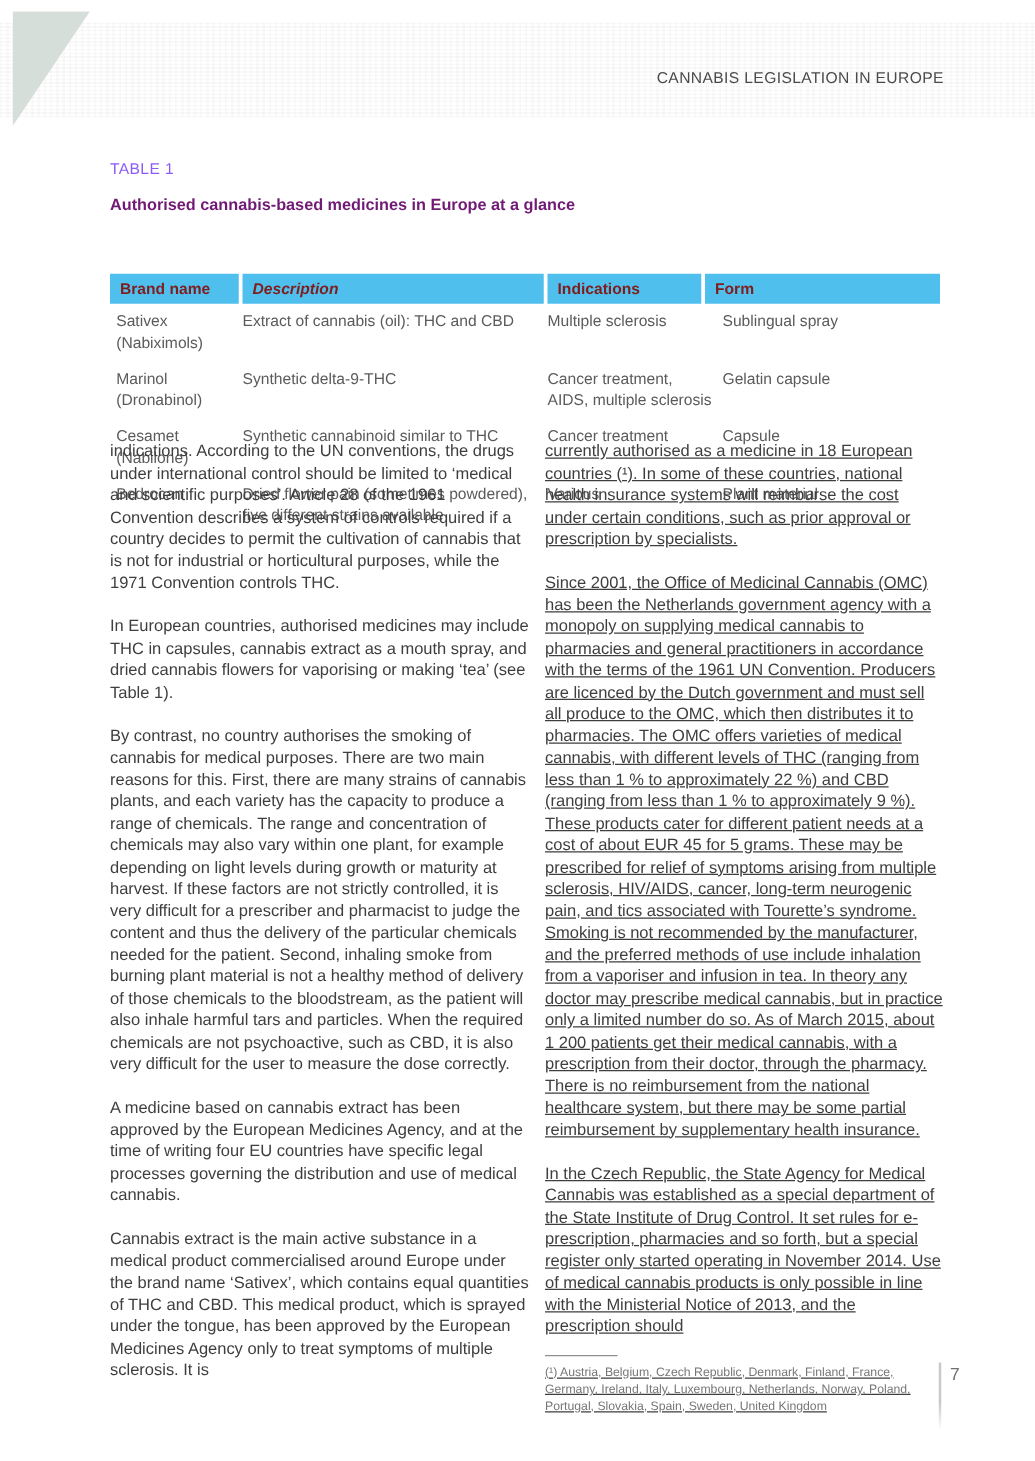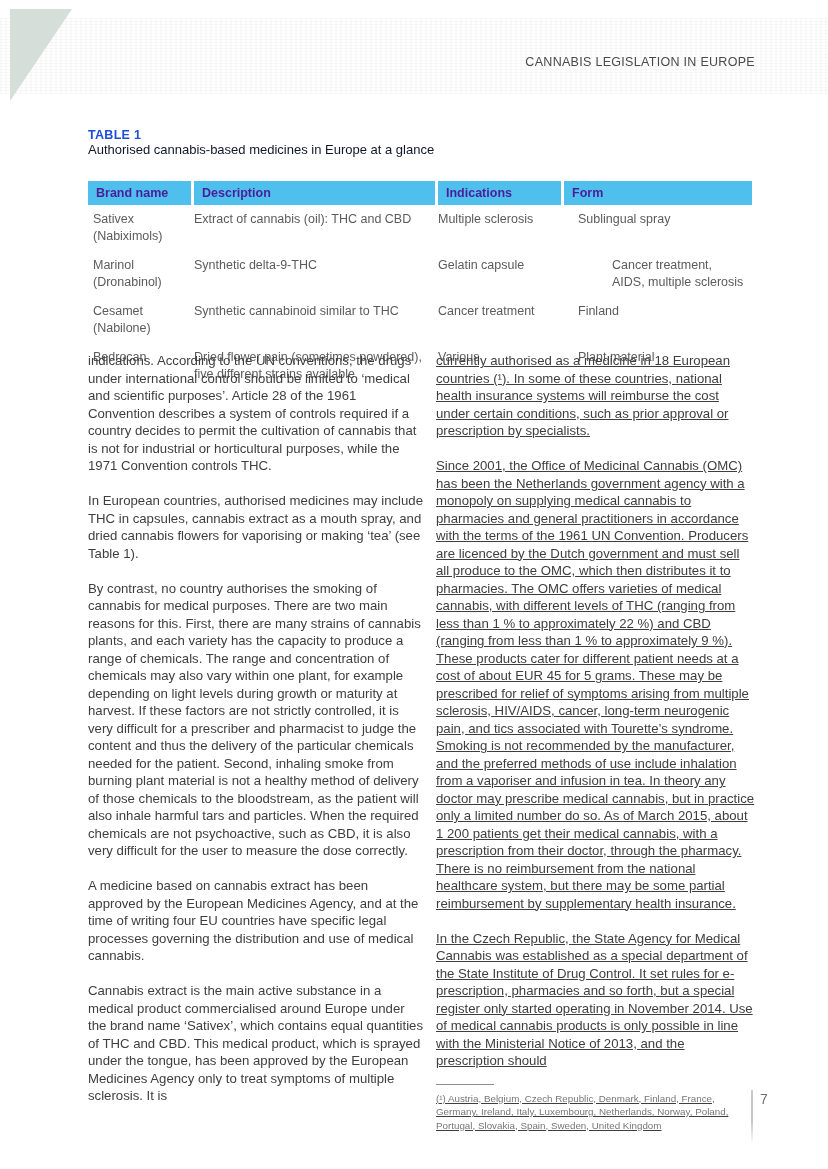--- a/index.html
+++ b/index.html
@@ -31,38 +31,38 @@
     width:110px; height:4px; background:#ffffff;
     transform:rotate(-55deg);
   }
   .header-title {
     position:absolute; top:37px; right:73px;
     font-size:12.5px; letter-spacing:0.3px; color:#4a4a4a;
   }
 
   
   .table-section { position:absolute; left:88px; top:128px; width:664px; }
-  .table-label { font-size:12.5px; color:#1d4ed8; letter-spacing:0.3px; margin-bottom:0;font-weight:bold; }
-  .table-title { font-size:13px; font-weight:normal; color:#0f172a; margin-bottom:24px; }
+  .table-label { font-size:12.5px; color:#8b5cf6; letter-spacing:0.3px; margin-bottom:14px; }
+  .table-title { font-size:13px; font-weight:bold; color:#701a75; margin-bottom:8px; }
 
   .med-table { width:100%; font-size:12.5px; line-height:17px; color:#5b5b5b; }
   .t-row { display:flex; }
   .t-head { gap:3px; }
   .t-head .t-cell {
-    background:#4fc0ee; color:#4c1d95; font-weight:bold;
-    padding:4px 8px; height:24px;
+    background:#4fc0ee; color:#7f1d1d; font-weight:bold;
+    padding:4px 8px; height:24px;margin-top:40px;
   }
   .t-body .t-cell { padding:6px 8px 6px 0; }
   .t-body .t-cell:first-child { padding-left:5px; }
   .c-brand { width:106px; }
   .c-desc  { width:244px; }
   .c-ind   { width:140px; }
   .c-form  { width:174px; flex:1; }
   .t-head .c-brand { width:103px; }
-  .t-head .c-desc  { width:241px; }
+  .t-head .c-desc  { width:241px;font-style:italic; }
   .t-head .c-ind   { width:123px; }
 
   
   .body-columns {
     position:absolute; left:88px; top:352px; width:667px;
     display:flex; gap:10px;
     font-size:13.2px; line-height:17.5px; color:#3e3e3e;
   }
   .col-left  { width:338px; }
   .col-right { width:319px;text-decoration:underline; }
@@ -110,28 +110,28 @@
       <div class="t-body">
         <div class="t-row">
           <div class="t-cell c-brand">Sativex (Nabiximols)</div>
           <div class="t-cell c-desc">Extract of cannabis (oil): THC and CBD</div>
           <div class="t-cell c-ind">Multiple sclerosis</div>
           <div class="t-cell c-form">Sublingual spray</div>
         </div>
         <div class="t-row">
           <div class="t-cell c-brand">Marinol (Dronabinol)</div>
           <div class="t-cell c-desc">Synthetic delta-9-THC</div>
+          <div class="t-cell c-ind">Cancer treatment, AIDS, multiple sclerosis</div>
           <div class="t-cell c-form">Gelatin capsule</div>
-          <div class="t-cell c-ind">Cancer treatment, AIDS, multiple sclerosis</div>
         </div>
         <div class="t-row">
           <div class="t-cell c-brand">Cesamet (Nabilone)</div>
           <div class="t-cell c-desc">Synthetic cannabinoid similar to THC</div>
           <div class="t-cell c-ind">Cancer treatment</div>
-          <div class="t-cell c-form">Finland</div>
+          <div class="t-cell c-form">Capsule</div>
         </div>
         <div class="t-row">
           <div class="t-cell c-brand">Bedrocan</div>
           <div class="t-cell c-desc">Dried flower pain (sometimes powdered), five different strains available</div>
           <div class="t-cell c-ind">Various</div>
           <div class="t-cell c-form">Plant material</div>
         </div>
       </div>
     </div>
   </div>

